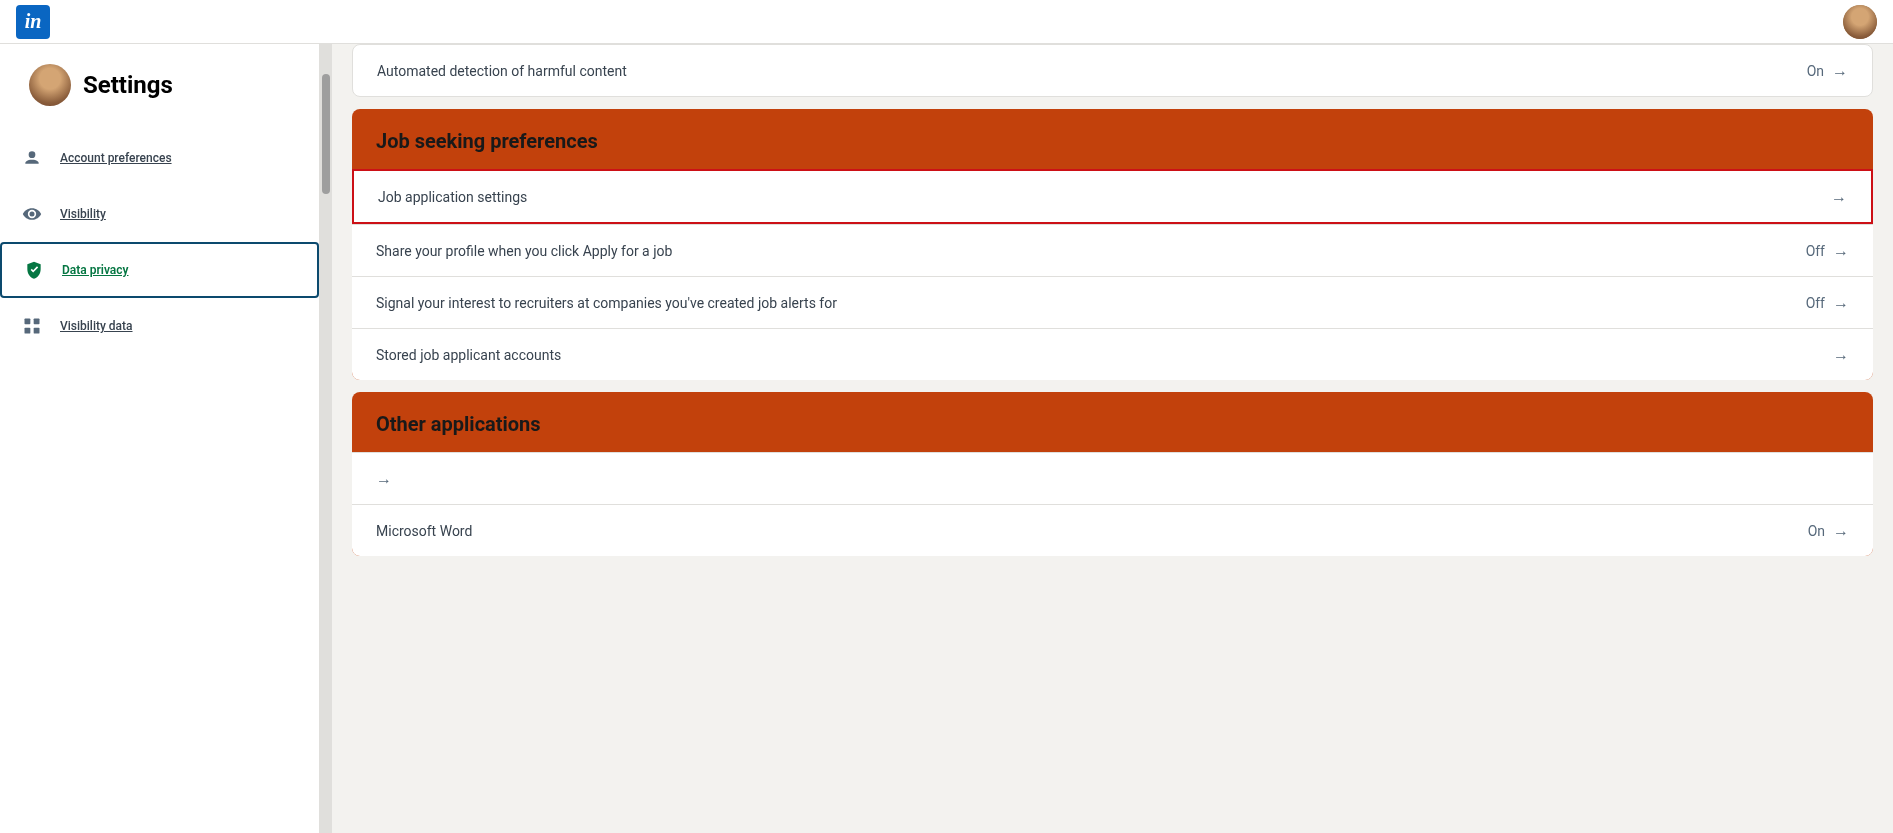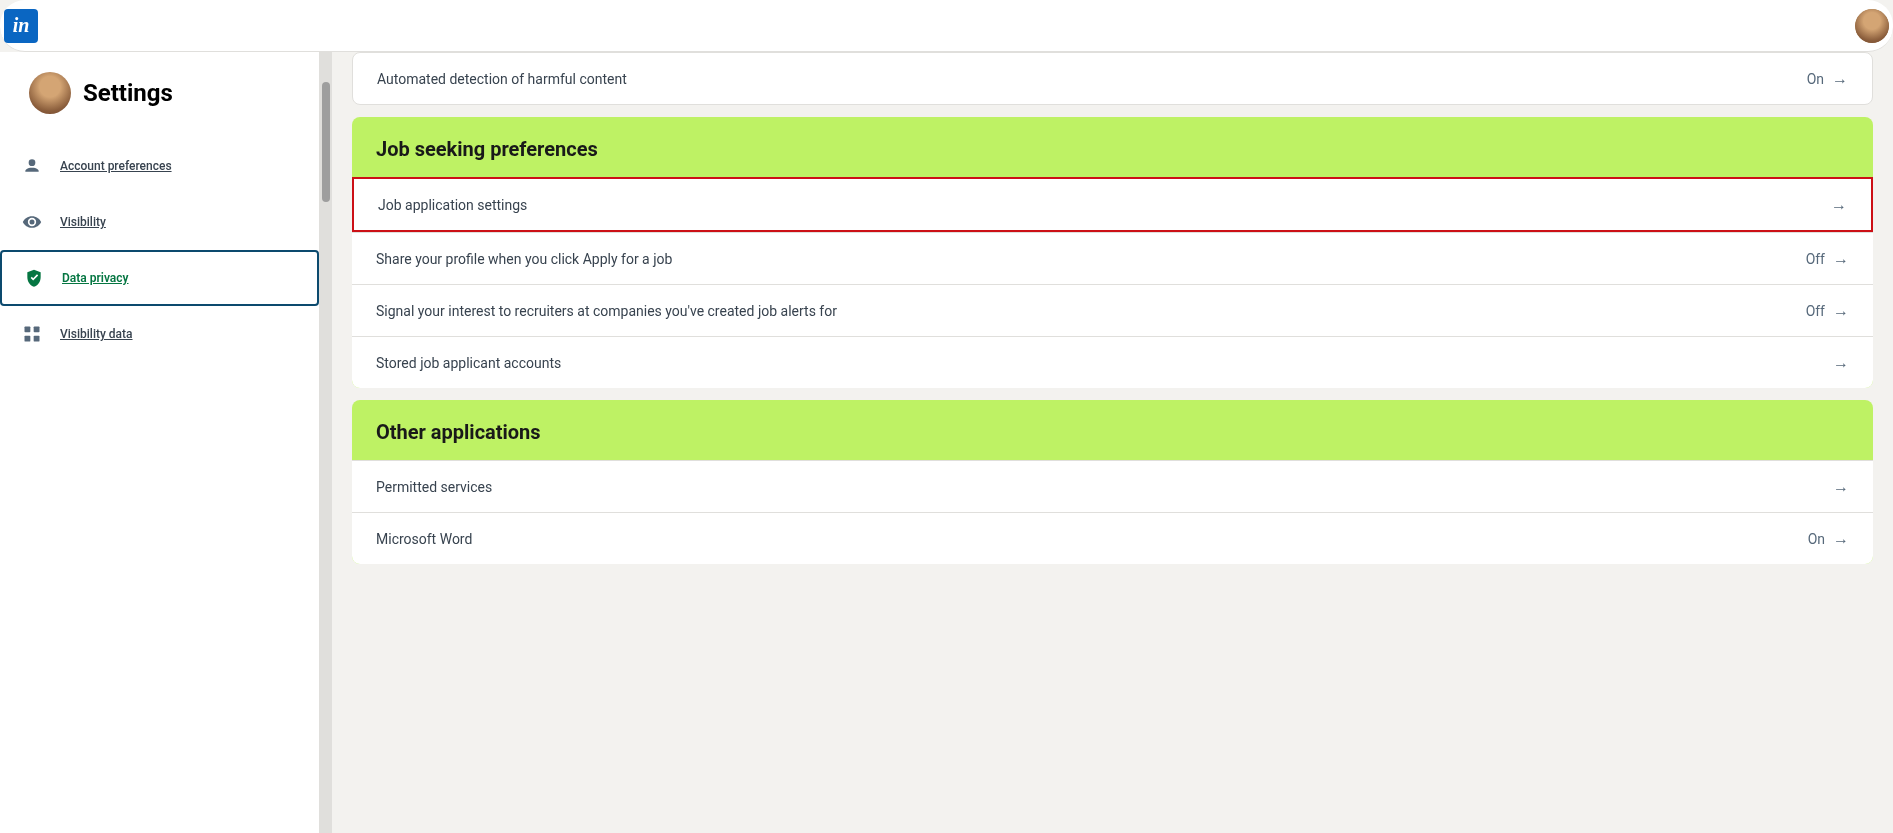--- a/index.html
+++ b/index.html
@@ -8,28 +8,27 @@
       background: #f3f2ef;
       height: 833px;
       overflow: hidden;
       display: flex;
       flex-direction: column;
     }
 
     
     .top-nav {
       background: #fff;
-      height: 52px;
+      height: 44px;
       display: flex;
       align-items: center;
       justify-content: space-between;
-      padding: 0 4px;
+      padding: 0 16px;
       border-bottom: 1px solid #e0dfdc;
       flex-shrink: 0;
-      border-radius: 25px;
     }
     .linkedin-logo {
       width: 34px;
       height: 34px;
       background: #0a66c2;
       border-radius: 4px;
       display: flex;
       align-items: center;
       justify-content: center;
       color: #fff;
@@ -154,21 +153,21 @@
 
     
     .main-content {
       flex: 1;
       overflow-y: auto;
       padding: 0 20px 20px 20px;
       background: #f3f2ef;
     }
 
     .settings-section {
-      background: #bef264;
+      background: #c2410c;
       border-radius: 8px;
       margin-bottom: 12px;
       overflow: hidden;
     }
 
     .section-header {
       padding: 20px 24px 16px 24px;
     }
     .section-title {
       font-size: 20px;
@@ -323,21 +322,20 @@
           </div>
         </div>
       </div>
 
       <div class="settings-section">
         <div class="section-header">
           <h2 class="section-title">Other applications</h2>
         </div>
 
         <div class="settings-item">
-          <span class="item-label">Permitted services</span>
           <div class="item-right">
             <span class="arrow-icon">→</span>
           </div>
         </div>
 
         <div class="settings-item">
           <span class="item-label">Microsoft Word</span>
           <div class="item-right">
             <span>On</span>
             <span class="arrow-icon">→</span>

